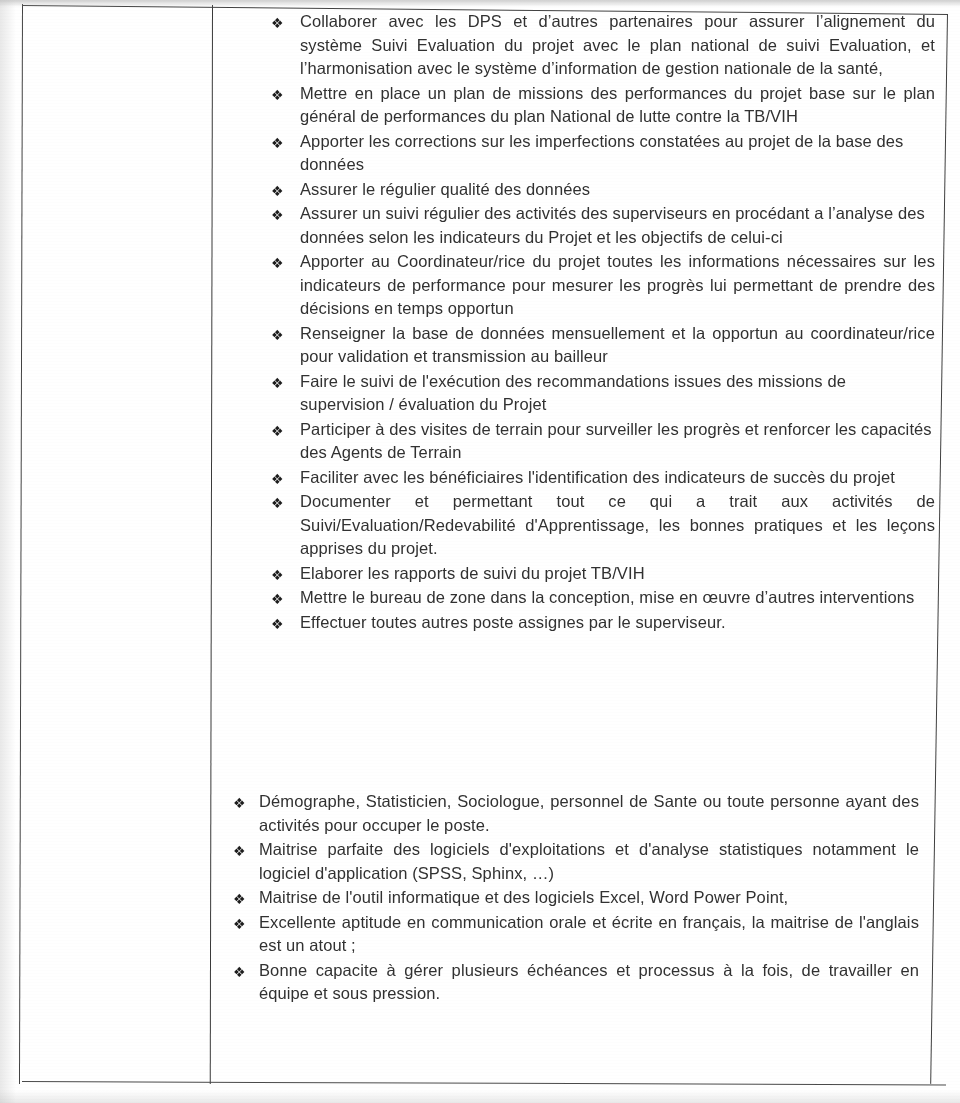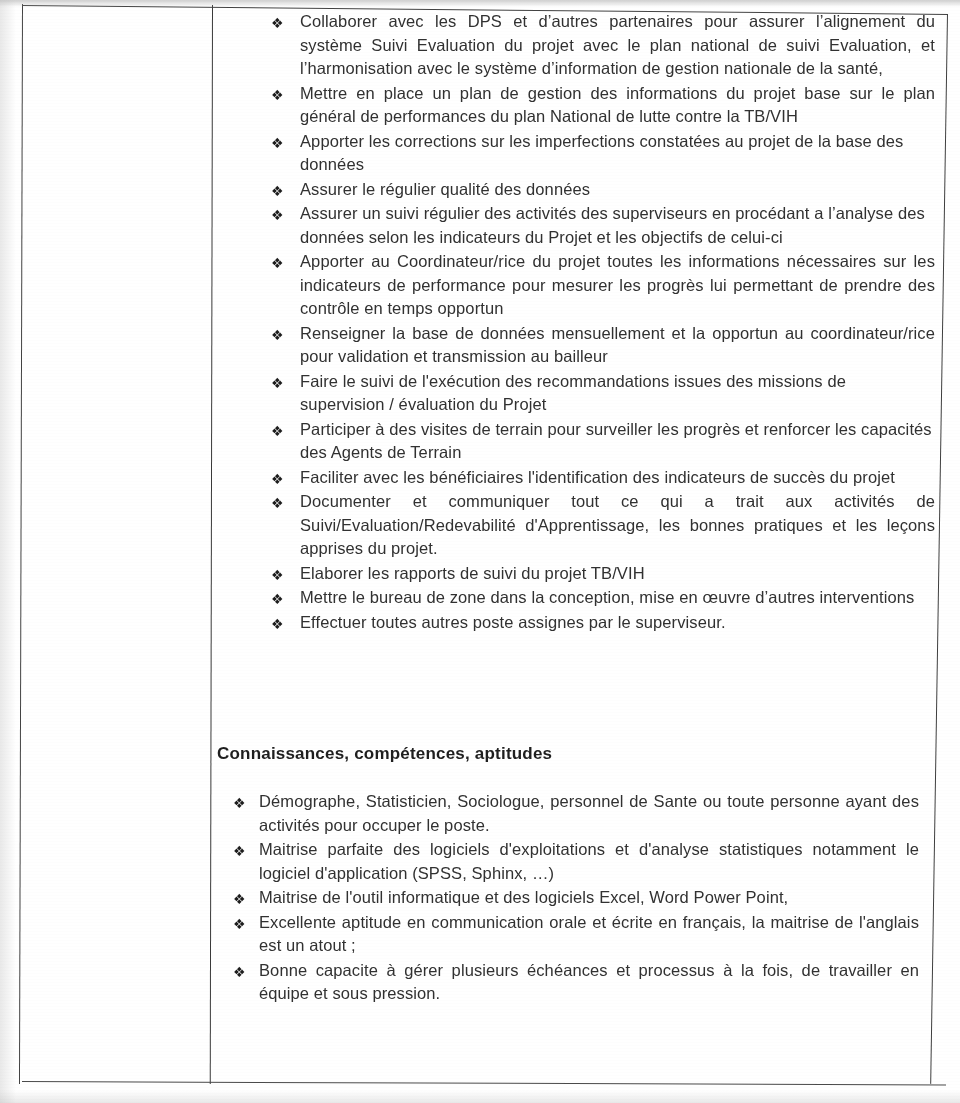--- a/index.html
+++ b/index.html
@@ -159,76 +159,73 @@
   <div class="cell-right">
 
     <div class="section" id="responsibilities-section">
       <ul class="bullets" id="responsibilities-list">
         <li class="bullet justify">
           <span class="glyph">❖</span>
           <span class="text">Collaborer avec les DPS et d’autres partenaires pour assurer l’alignement du système Suivi Evaluation du projet avec le plan national de suivi Evaluation, et l’harmonisation avec le système d’information de gestion nationale de la santé,</span>
         </li>
         <li class="bullet justify">
           <span class="glyph">❖</span>
-          <span class="text">Mettre en place un plan de gestion des informations du projet base sur le plan général de performances du plan National de lutte contre la TB/VIH</span>
+          <span class="text">Mettre en place un plan de missions des performances du projet base sur le plan général de performances du plan National de lutte contre la TB/VIH</span>
         </li>
         <li class="bullet">
           <span class="glyph">❖</span>
           <span class="text">Apporter les corrections sur les imperfections constatées au projet de la base des données</span>
         </li>
         <li class="bullet">
           <span class="glyph">❖</span>
           <span class="text">Assurer le régulier qualité des données</span>
         </li>
         <li class="bullet">
           <span class="glyph">❖</span>
           <span class="text">Assurer un suivi régulier des activités des superviseurs en procédant a l’analyse des données selon les indicateurs du Projet et les objectifs de celui-ci</span>
         </li>
         <li class="bullet justify">
           <span class="glyph">❖</span>
-          <span class="text">Apporter au Coordinateur/rice du projet toutes les informations nécessaires sur les indicateurs de performance pour mesurer les progrès lui permettant de prendre des contrôle en temps opportun</span>
+          <span class="text">Apporter au Coordinateur/rice du projet toutes les informations nécessaires sur les indicateurs de performance pour mesurer les progrès lui permettant de prendre des décisions en temps opportun</span>
         </li>
         <li class="bullet justify">
           <span class="glyph">❖</span>
           <span class="text">Renseigner la base de données mensuellement et la opportun au coordinateur/rice pour validation et transmission au bailleur</span>
         </li>
         <li class="bullet">
           <span class="glyph">❖</span>
           <span class="text">Faire le suivi de l'exécution des recommandations issues des missions de supervision / évaluation du Projet</span>
         </li>
         <li class="bullet">
           <span class="glyph">❖</span>
           <span class="text">Participer à des visites de terrain pour surveiller les progrès et renforcer les capacités des Agents de Terrain</span>
         </li>
         <li class="bullet">
           <span class="glyph">❖</span>
           <span class="text">Faciliter avec les bénéficiaires l'identification des indicateurs de succès du projet</span>
         </li>
         <li class="bullet justify">
           <span class="glyph">❖</span>
-          <span class="text">Documenter et communiquer tout ce qui a trait aux activités de Suivi/Evaluation/Redevabilité d'Apprentissage, les bonnes pratiques et les leçons apprises du projet.</span>
+          <span class="text">Documenter et permettant tout ce qui a trait aux activités de Suivi/Evaluation/Redevabilité d'Apprentissage, les bonnes pratiques et les leçons apprises du projet.</span>
         </li>
         <li class="bullet">
           <span class="glyph">❖</span>
           <span class="text">Elaborer les rapports de suivi du projet TB/VIH</span>
         </li>
         <li class="bullet justify">
           <span class="glyph">❖</span>
           <span class="text">Mettre le bureau de zone dans la conception, mise en œuvre d’autres interventions</span>
         </li>
         <li class="bullet">
           <span class="glyph">❖</span>
           <span class="text">Effectuer toutes autres poste assignes par le superviseur.</span>
         </li>
       </ul>
     </div>
 
-    <div class="section" id="skills-heading-block">
-      <h2 class="section-heading">Connaissances, compétences, aptitudes</h2>
-    </div>
 
     <div class="section" id="skills-section">
       <ul class="bullets" id="skills-list">
         <li class="bullet justify">
           <span class="glyph">❖</span>
           <span class="text">Démographe, Statisticien, Sociologue, personnel de Sante ou toute personne ayant des activités pour occuper le poste.</span>
         </li>
         <li class="bullet justify">
           <span class="glyph">❖</span>
           <span class="text">Maitrise parfaite des logiciels d'exploitations et d'analyse statistiques notamment le logiciel d'application (SPSS, Sphinx, …)</span>

